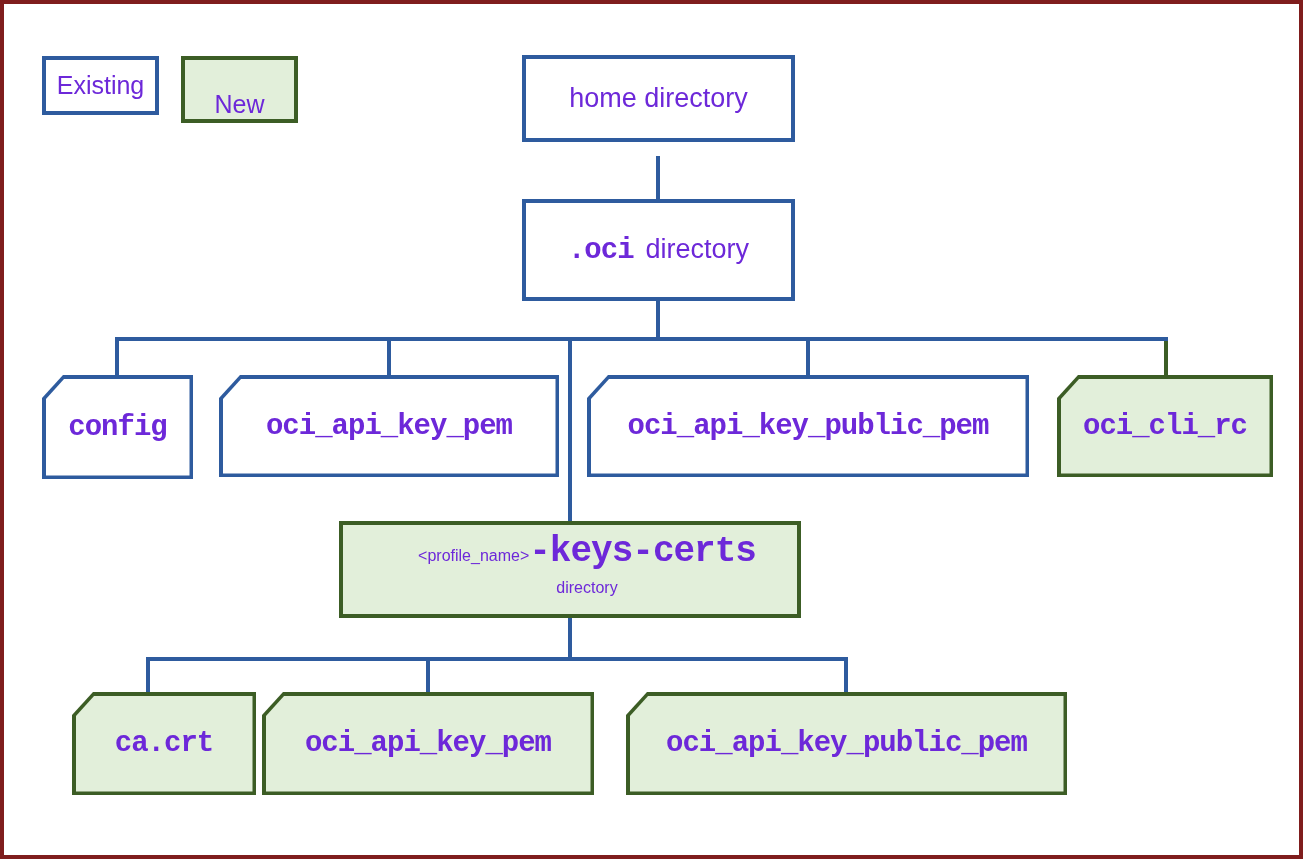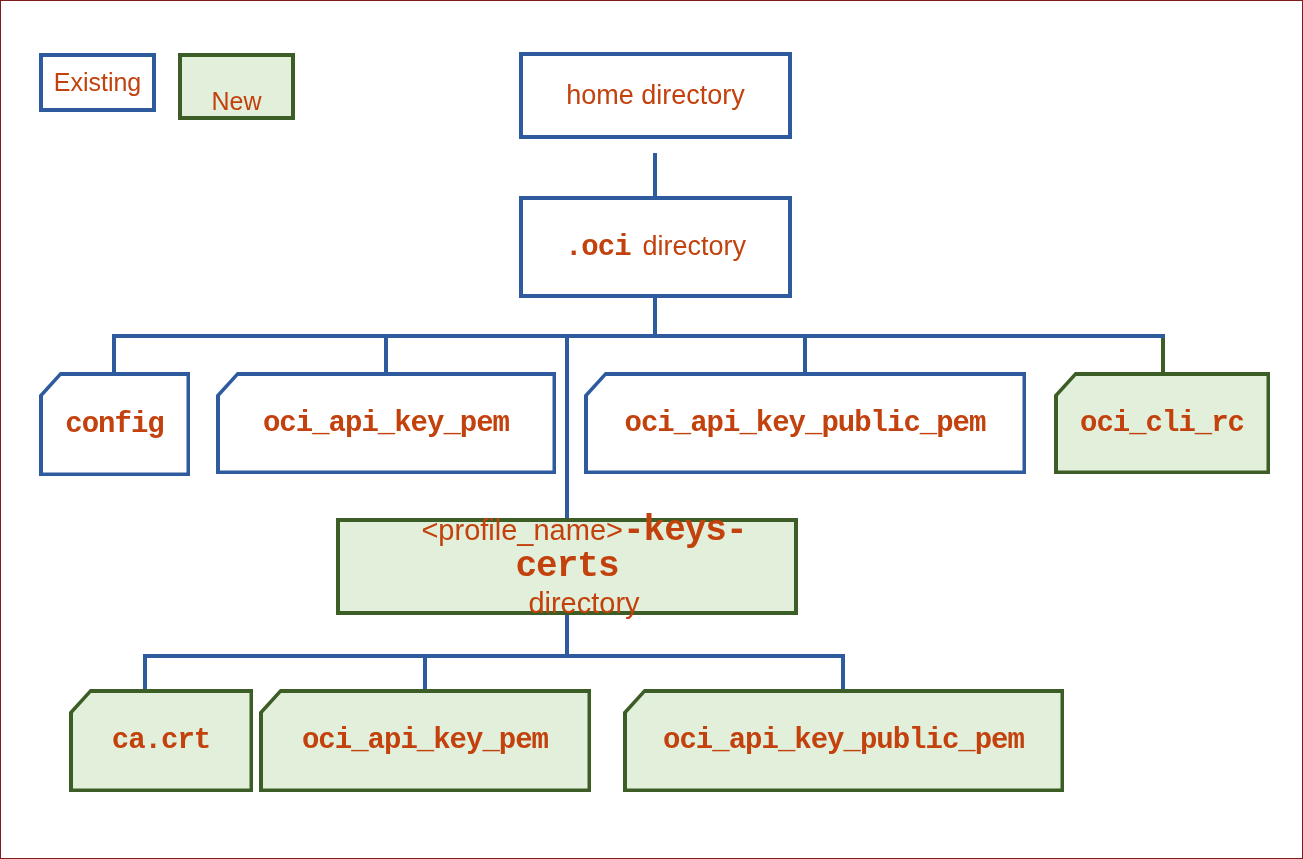--- a/index.html
+++ b/index.html
@@ -1,24 +1,24 @@
 <!DOCTYPE html>
 <html><head>
 <meta charset="utf-8">
 <style>
   html,body{margin:0;padding:0;background:#ffffff;}
   .canvas{
     position:relative;
     width:1303px;height:859px;
     background:#ffffff;
-    border:1px solid #7f1d1d;
+    border:4px solid #7f1d1d;
     box-sizing:border-box;
     overflow:hidden;
     font-family:"Liberation Sans", sans-serif;
-    color:#c2410c;
+    color:#6d28d9;
   }
   
   .node{
     position:absolute;
     box-sizing:border-box;
     display:flex;
     align-items:center;
     justify-content:center;
     text-align:center;
   }
@@ -36,21 +36,21 @@
   .file.existing .shape-border{background:#2E5B9E;}
   .file.existing .shape-fill{background:#ffffff;}
   .file.new .shape-border{background:#3C5D25;}
   .file.new .shape-fill{background:#E2EFDA;}
   .label{position:relative;z-index:2;}
   .sans{font-family:"Liberation Sans", sans-serif;font-size:27px;}
   .mono{font-family:"Liberation Mono","DejaVu Sans Mono",monospace;font-weight:bold;font-size:29px;letter-spacing:-1px;}
   .legend-label{font-size:25px;}
   .gap-left{margin-left:12px;}
   .two-line{line-height:32px;}
-  .two-line .sans{font-size:29px;margin-left:34px;}
+  .two-line .sans{font-size:16px;margin-left:34px;}
   .two-line .mono{font-size:36px;}
   
   .edge{position:absolute;background:#2E5B9E;}
   .edge.green{background:#3C5D25;}
 </style>
 </head>
 <body>
 
 <div class="canvas">
 

